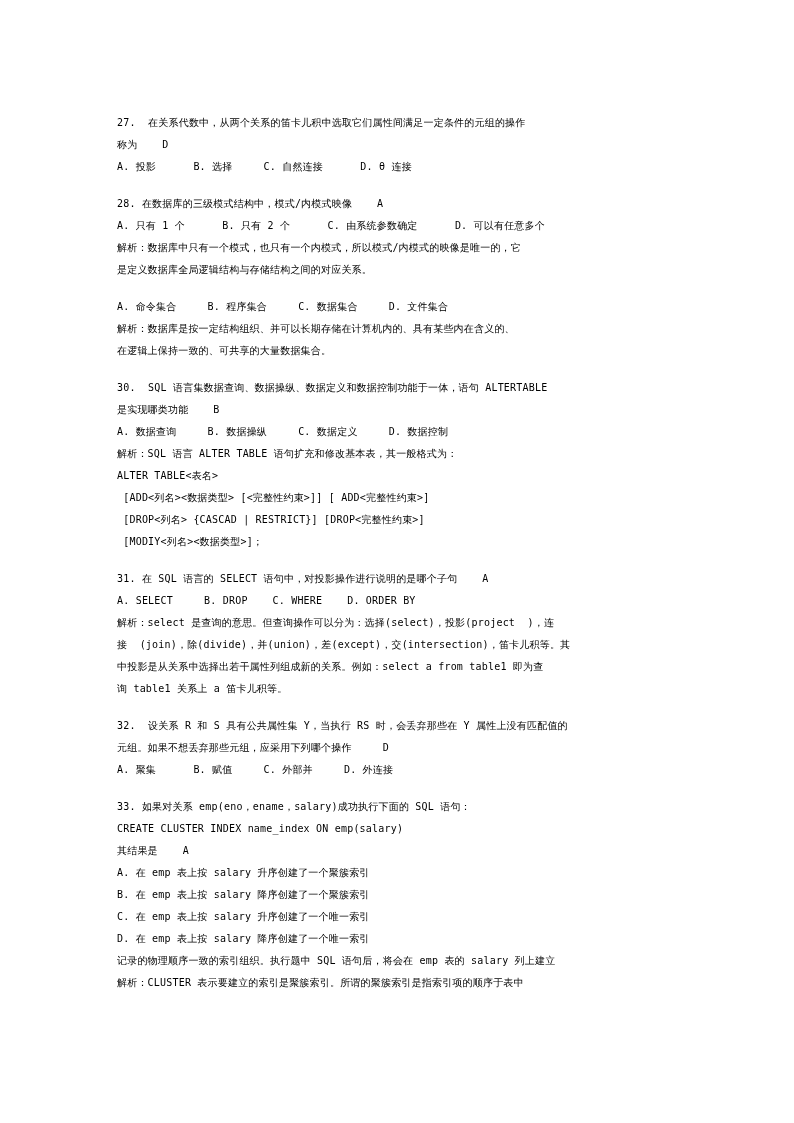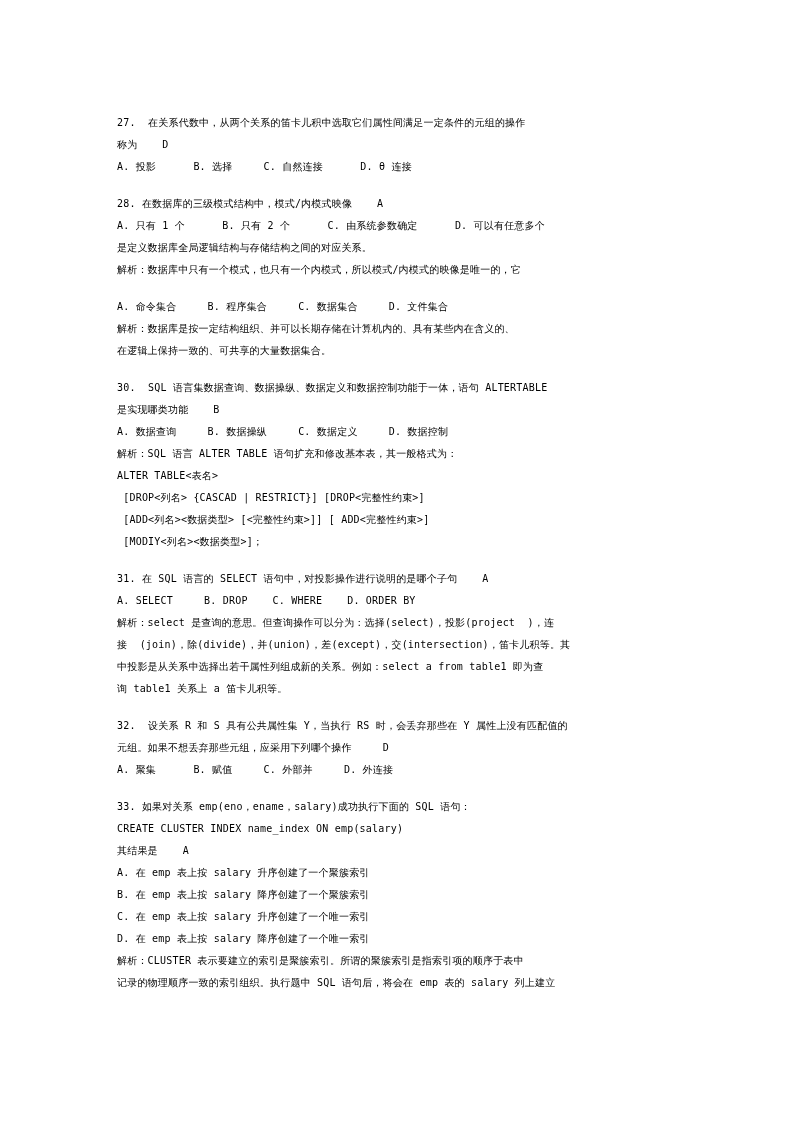--- a/index.html
+++ b/index.html
@@ -45,38 +45,38 @@
 
     <div class="block">
       <div class="line">27.  在关系代数中，从两个关系的笛卡儿积中选取它们属性间满足一定条件的元组的操作</div>
       <div class="line">称为    D</div>
       <div class="line">A. 投影      B. 选择     C. 自然连接      D. θ 连接</div>
     </div>
 
     <div class="block">
       <div class="line">28. 在数据库的三级模式结构中，模式/内模式映像    A</div>
       <div class="line">A. 只有 1 个      B. 只有 2 个      C. 由系统参数确定      D. 可以有任意多个</div>
+      <div class="line">解析：数据库中只有一个模式，也只有一个内模式，所以模式/内模式的映像是唯一的，它</div>
       <div class="line">是定义数据库全局逻辑结构与存储结构之间的对应关系。</div>
-      <div class="line">解析：数据库中只有一个模式，也只有一个内模式，所以模式/内模式的映像是唯一的，它</div>
     </div>
 
     <div class="block">
       <div class="line">A. 命令集合     B. 程序集合     C. 数据集合     D. 文件集合</div>
       <div class="line">解析：数据库是按一定结构组织、并可以长期存储在计算机内的、具有某些内在含义的、</div>
       <div class="line">在逻辑上保持一致的、可共享的大量数据集合。</div>
     </div>
 
     <div class="block">
       <div class="line">30.  SQL 语言集数据查询、数据操纵、数据定义和数据控制功能于一体，语句 ALTERTABLE</div>
       <div class="line">是实现哪类功能    B</div>
       <div class="line">A. 数据查询     B. 数据操纵     C. 数据定义     D. 数据控制</div>
       <div class="line">解析：SQL 语言 ALTER TABLE 语句扩充和修改基本表，其一般格式为：</div>
       <div class="line">ALTER TABLE&lt;表名&gt;</div>
+      <div class="line"> [ADD&lt;列名&gt;&lt;数据类型&gt; [&lt;完整性约束&gt;]] [ ADD&lt;完整性约束&gt;]</div>
       <div class="line"> [DROP&lt;列名&gt; {CASCAD | RESTRICT}] [DROP&lt;完整性约束&gt;]</div>
-      <div class="line"> [ADD&lt;列名&gt;&lt;数据类型&gt; [&lt;完整性约束&gt;]] [ ADD&lt;完整性约束&gt;]</div>
       <div class="line"> [MODIY&lt;列名&gt;&lt;数据类型&gt;]；</div>
     </div>
 
     <div class="block">
       <div class="line">31. 在 SQL 语言的 SELECT 语句中，对投影操作进行说明的是哪个子句    A</div>
       <div class="line">A. SELECT     B. DROP    C. WHERE    D. ORDER BY</div>
       <div class="line">解析：select 是查询的意思。但查询操作可以分为：选择(select)，投影(project  )，连</div>
       <div class="line">接  (join)，除(divide)，并(union)，差(except)，交(intersection)，笛卡儿积等。其</div>
       <div class="line">中投影是从关系中选择出若干属性列组成新的关系。例如：select a from table1 即为查</div>
       <div class="line">询 table1 关系上 a 笛卡儿积等。</div>
@@ -89,18 +89,18 @@
     </div>
 
     <div class="block">
       <div class="line">33. 如果对关系 emp(eno，ename，salary)成功执行下面的 SQL 语句：</div>
       <div class="line">CREATE CLUSTER INDEX name_index ON emp(salary)</div>
       <div class="line">其结果是    A</div>
       <div class="line">A. 在 emp 表上按 salary 升序创建了一个聚簇索引</div>
       <div class="line">B. 在 emp 表上按 salary 降序创建了一个聚簇索引</div>
       <div class="line">C. 在 emp 表上按 salary 升序创建了一个唯一索引</div>
       <div class="line">D. 在 emp 表上按 salary 降序创建了一个唯一索引</div>
+      <div class="line">记录的物理顺序一致的索引组织。执行题中 SQL 语句后，将会在 emp 表的 salary 列上建立</div>
       <div class="line">解析：CLUSTER 表示要建立的索引是聚簇索引。所谓的聚簇索引是指索引项的顺序于表中</div>
-      <div class="line">记录的物理顺序一致的索引组织。执行题中 SQL 语句后，将会在 emp 表的 salary 列上建立</div>
     </div>
 
   </div>
 </div>
 
 </body></html>

